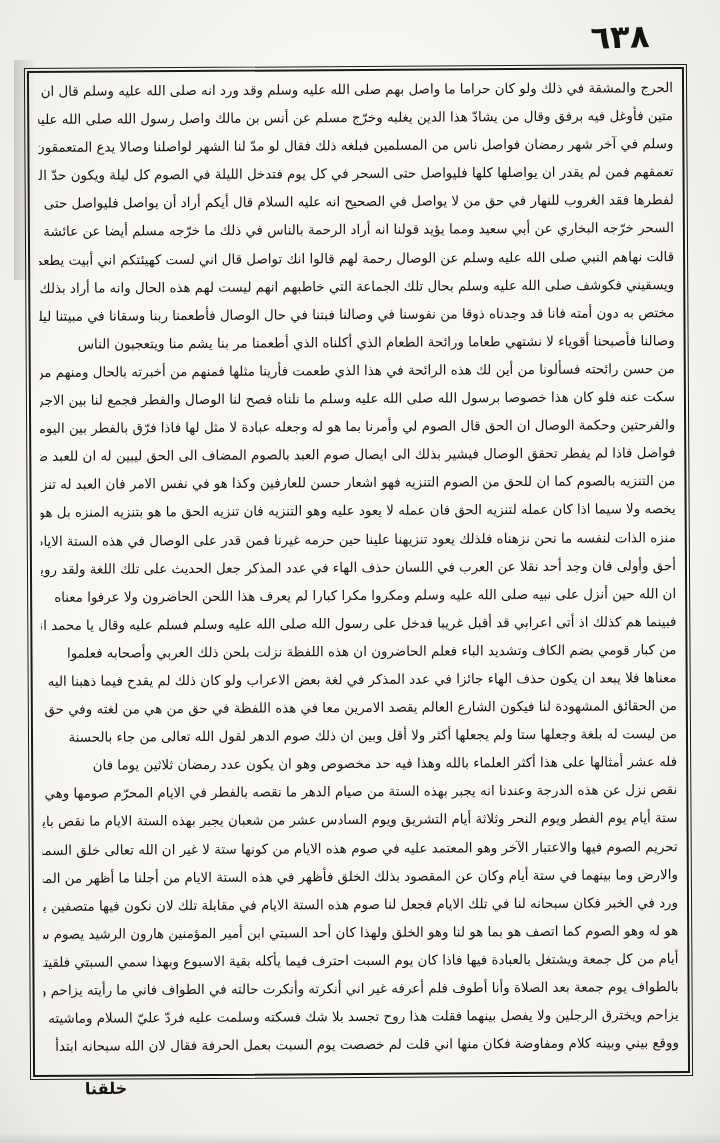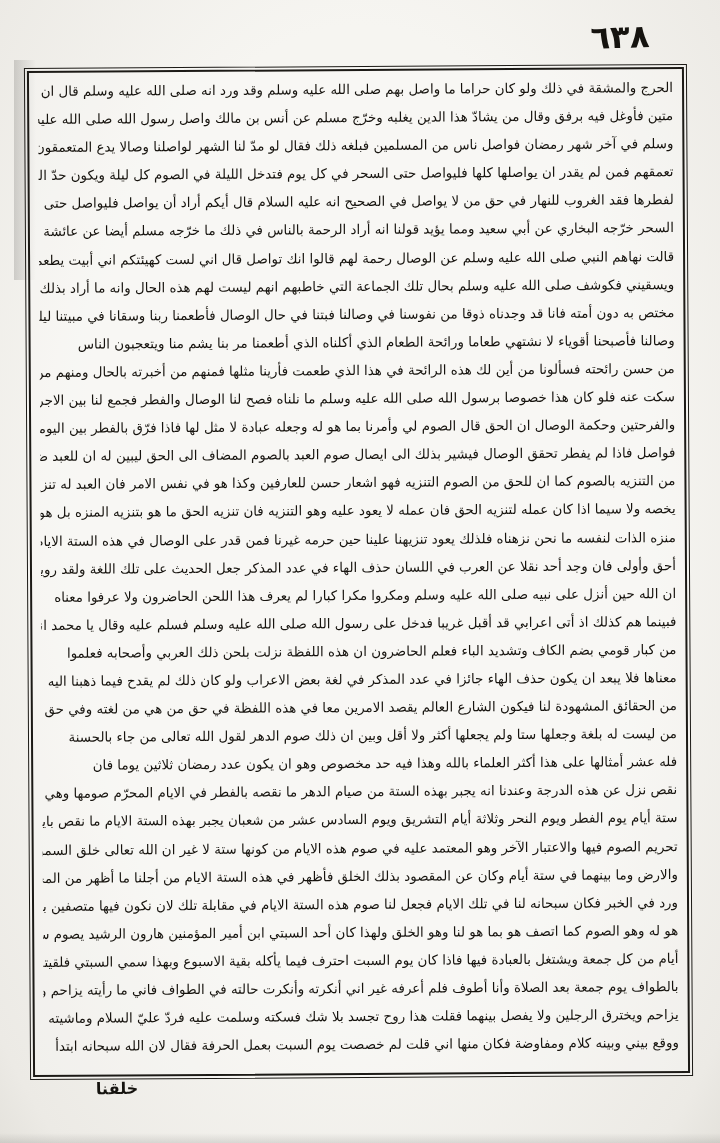--- a/index.html
+++ b/index.html
@@ -75,21 +75,21 @@
   }
   
   .text-line::after {
     content: "";
     display: inline-block;
     width: 100%;
   }
   .catchword {
     position: absolute;
     top: 1079px;
-    left: 96px;
+    left: 85px;
     font-size: 16px;
     font-weight: bold;
     direction: rtl;
     color: #15130f;
     transform: rotate(-1deg);
   }
 </style>
 </head>
 <body>
 

